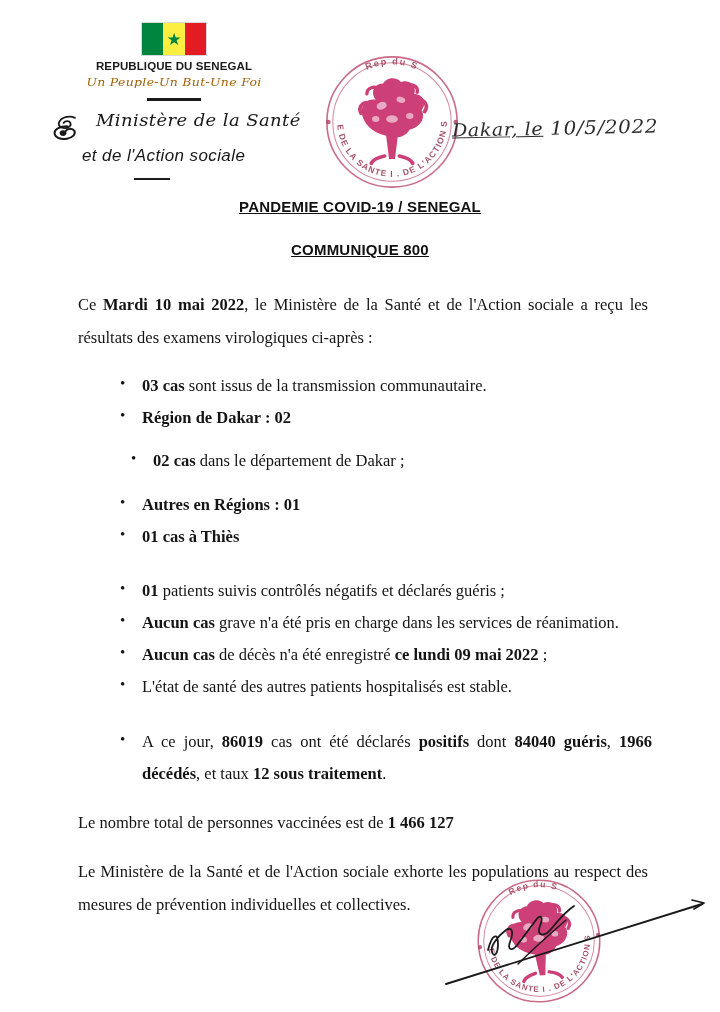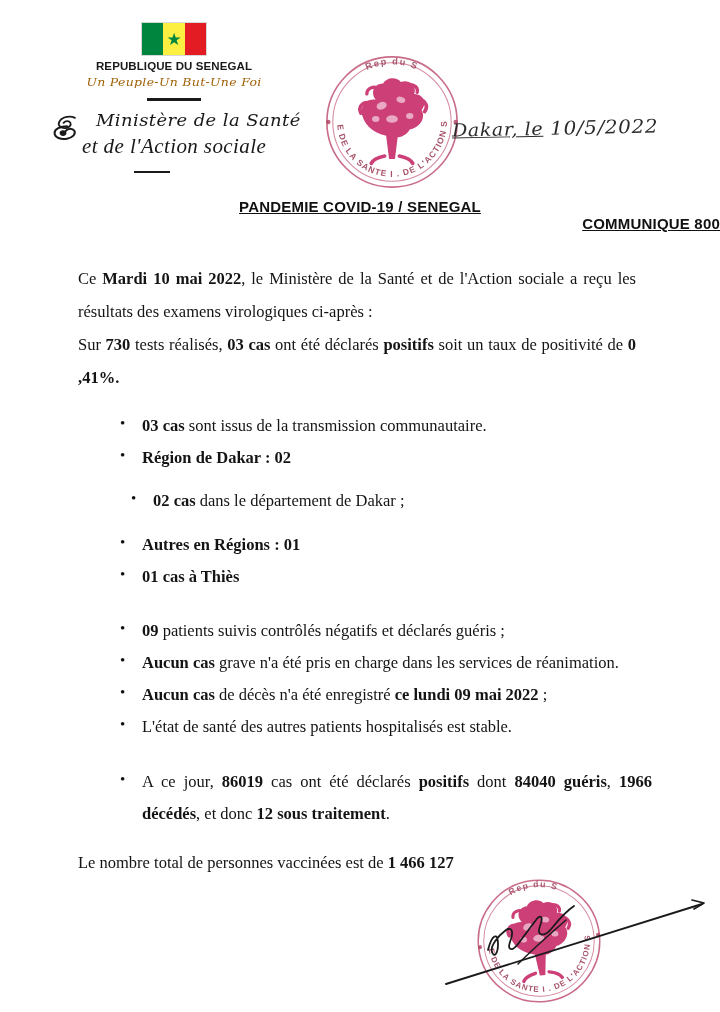--- a/index.html
+++ b/index.html
@@ -92,25 +92,25 @@
   .ministry-line1 {
     font-family: "DejaVu Serif", "Liberation Serif", serif;
     font-style: italic;
     font-size: 18px;
     padding-left: 44px;
     color: #181818;
     letter-spacing: 0.4px;
     transform: scaleY(0.96);
   }
   .ministry-line2 {
-    font-family: Liberation Serif, serif;
+    font-family: Liberation Sans, sans-serif;
     font-style: italic;
-    font-size: 21px;
+    font-size: 17px;
     padding-left: 30px;
-    margin-top: 4px;
+    margin-top: 16px;
     color: #181818;
     letter-spacing: 0.4px;
     transform: scaleY(0.96);
   }
   .rule-small {
     width: 36px;
     height: 2px;
     background: #1a1a1a;
     margin: 12px auto 0 90px;
   }
@@ -160,33 +160,33 @@
     text-decoration: underline;
     letter-spacing: 0.2px;
     color: #111;
   }
   .doc-subtitle {
     font-family: "Liberation Sans", "DejaVu Sans", sans-serif;
     font-weight: bold;
     font-size: 15px;
     text-decoration: underline;
     letter-spacing: 0.2px;
+    margin-top: 26px;
     color: #111;
-    text-align: right;
   }
 
   
   .body-wrap {
     padding: 0 68px 0 78px;
     margin-top: 30px;
     font-size: 16.5px;
     line-height: 2.0;
   }
   .para {
-    margin: 0 16px 0 0;
+    margin: 0 4px 0 0;
     text-align: justify;
     text-justify: inter-word;
     font-family: Liberation Serif, serif;
   }
   .para.no-justify { text-align: left; }
   .para b { font-weight: bold; text-align: right; }
 
   ul.bullets {
     list-style: none;
     margin: 0;
@@ -309,21 +309,20 @@
 
 <div class="titles">
   <div class="doc-title">PANDEMIE COVID-19 / SENEGAL</div>
   <div class="doc-subtitle">COMMUNIQUE 800</div>
 </div>
 
 <div class="body-wrap">
 
   <p class="para"><span>Ce </span><b>Mardi 10 mai 2022</b><span>, le Ministère de la Santé et de l'Action sociale a reçu les résultats des examens virologiques ci-après :</span></p>
 
-  <p class="para"><span>Sur </span><b>730</b><span> tests réalisés, </span><b>03 cas</b><span> ont été déclarés </span><b>positifs</b><span> soit un taux de positivité de </span><b>0 ,41%.</b></p>
 
   <div class="para-gap"></div>
 
   <ul class="bullets">
     <li><b>03 cas</b><span> sont issus de la transmission communautaire.</span></li>
     <li><b>Région de Dakar : 02</b></li>
   </ul>
 
   <ul class="bullets" style="padding:0;margin:11px;">
     <li class="check"><b>02 cas</b><span> dans le département de Dakar ;</span></li>
@@ -333,38 +332,39 @@
     <li><b>Autres en Régions : 01</b></li>
   </ul>
 
   <ul class="bullets" style="padding:0;margin:0;">
     <li class="check"><b>01 cas à Thiès</b></li>
   </ul>
 
   <div class="group-gap"></div>
 
   <ul class="bullets">
-    <li><b>09</b><span> patients suivis contrôlés négatifs et déclarés guéris ;</span></li>
+    <li><b>01</b><span> patients suivis contrôlés négatifs et déclarés guéris ;</span></li>
     <li><b>Aucun cas</b><span> grave n'a été pris en charge dans les services de réanimation.</span></li>
     <li><b>Aucun cas</b><span> de décès n'a été enregistré </span><b>ce lundi 09 mai 2022</b><span> ;</span></li>
     <li><span>L'état de santé des autres patients hospitalisés est stable.</span></li>
   </ul>
 
   <div class="group-gap"></div>
 
   <ul class="bullets">
-    <li style="text-align:justify;"><span>A ce jour, </span><b>86019</b><span> cas ont été déclarés </span><b>positifs</b><span> dont </span><b>84040 guéris</b><span>, </span><b>1966 décédés</b><span>, et donc </span><b>12 sous traitement</b><span>.</span></li>
+    <li style="text-align:justify;"><span>A ce jour, </span><b>86019</b><span> cas ont été déclarés </span><b>positifs</b><span> dont </span><b>84040 guéris</b><span>, </span><b>1966 décédés</b><span>, et taux </span><b>12 sous traitement</b><span>.</span></li>
   </ul>
 
   <div class="para-gap"></div>
 
   <p class="para no-justify"><span>Le nombre total de personnes vaccinées est de </span><b>1 466 127</b></p>
 
   <div class="para-gap"></div>
 
+  <p class="para">Le Ministère de la Santé et de l'Action sociale exhorte les populations au respect des mesures de prévention individuelles et collectives.</p>
 </div>
 
 <svg class="stamp stamp-bottom" viewBox="0 0 200 200">
   <defs>
     <path id="arcTop2" d="M 22,100 A 78,78 0 0 1 178,100"></path>
     <path id="arcBot2" d="M 26,100 A 74,74 0 0 0 174,100"></path>
   </defs>
   <circle cx="100" cy="100" r="88" fill="none" stroke="#b02a52" stroke-width="2.2" opacity="0.75"></circle>
   <circle cx="100" cy="100" r="80" fill="none" stroke="#b02a52" stroke-width="1.4" opacity="0.6"></circle>
   <text font-family="'Liberation Sans',sans-serif" font-size="12.5" font-weight="bold" fill="#8d2340" letter-spacing="2" opacity="0.8">

